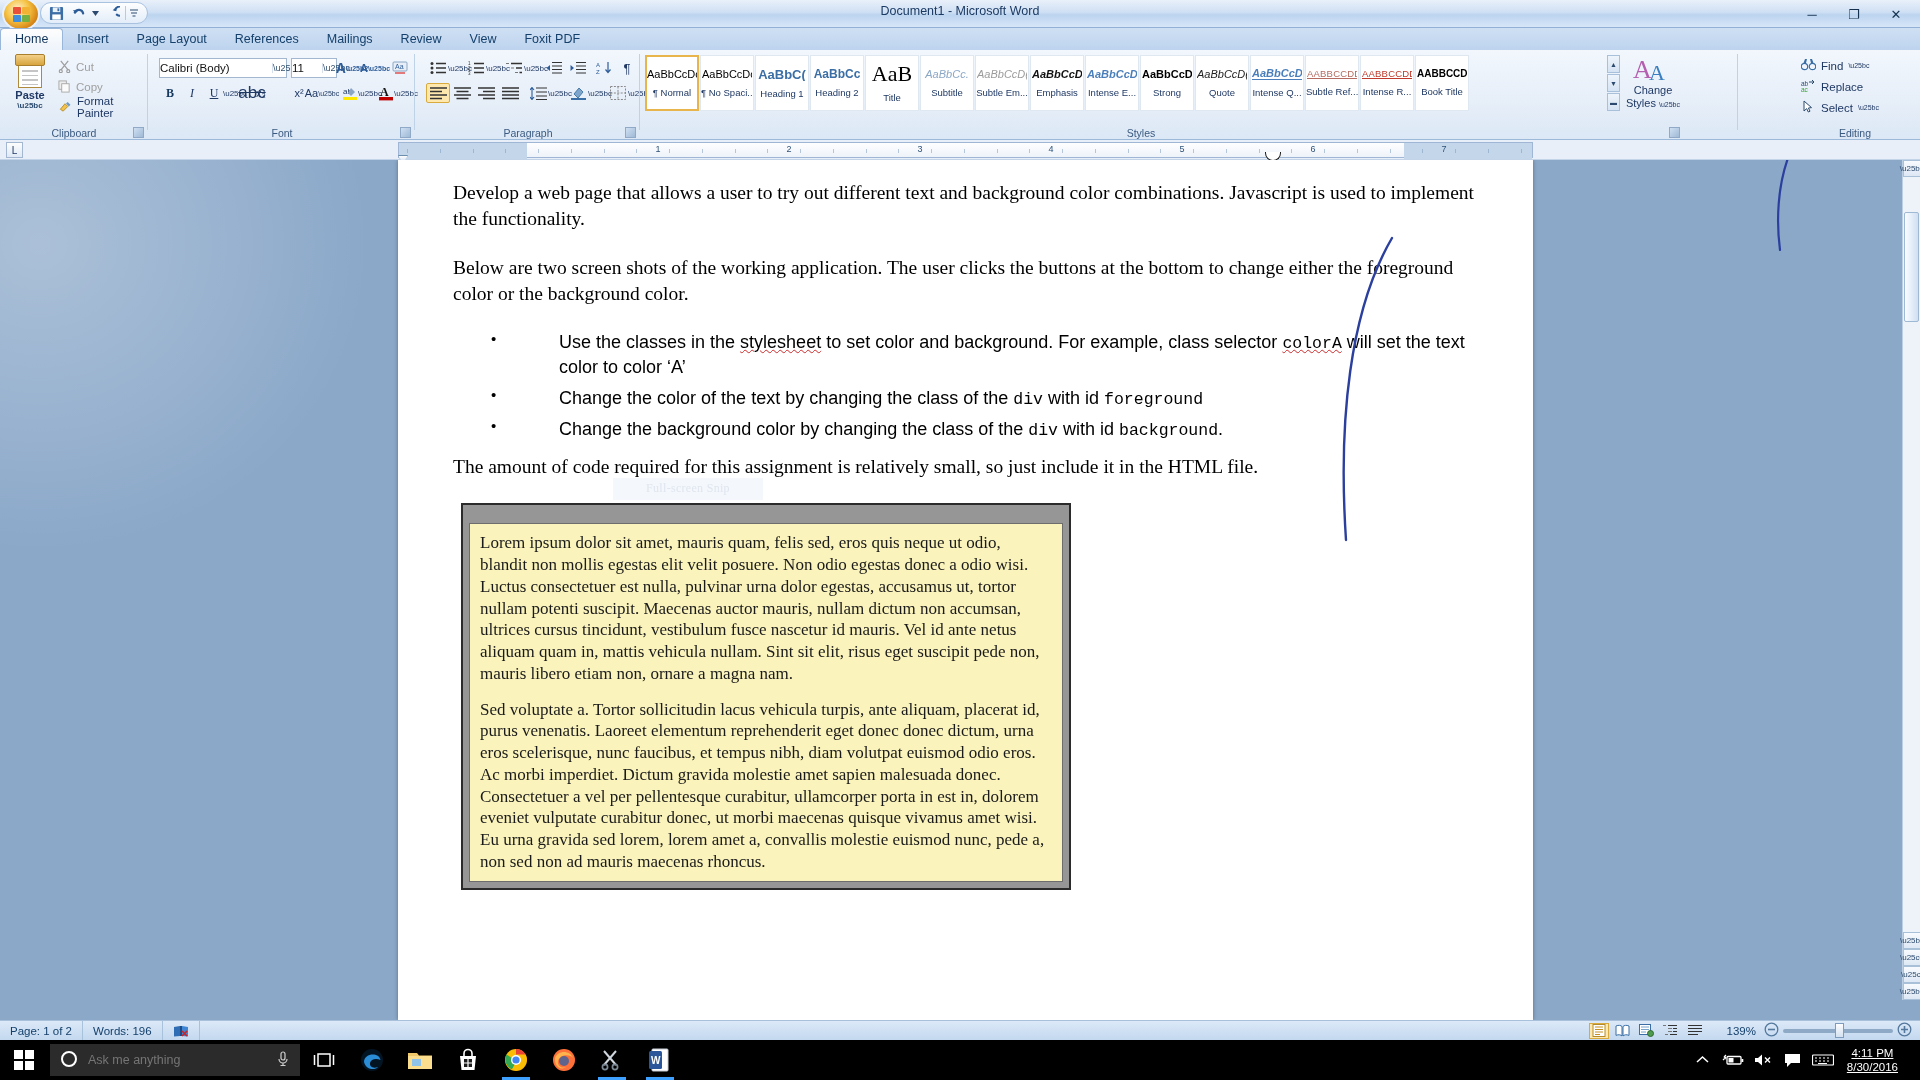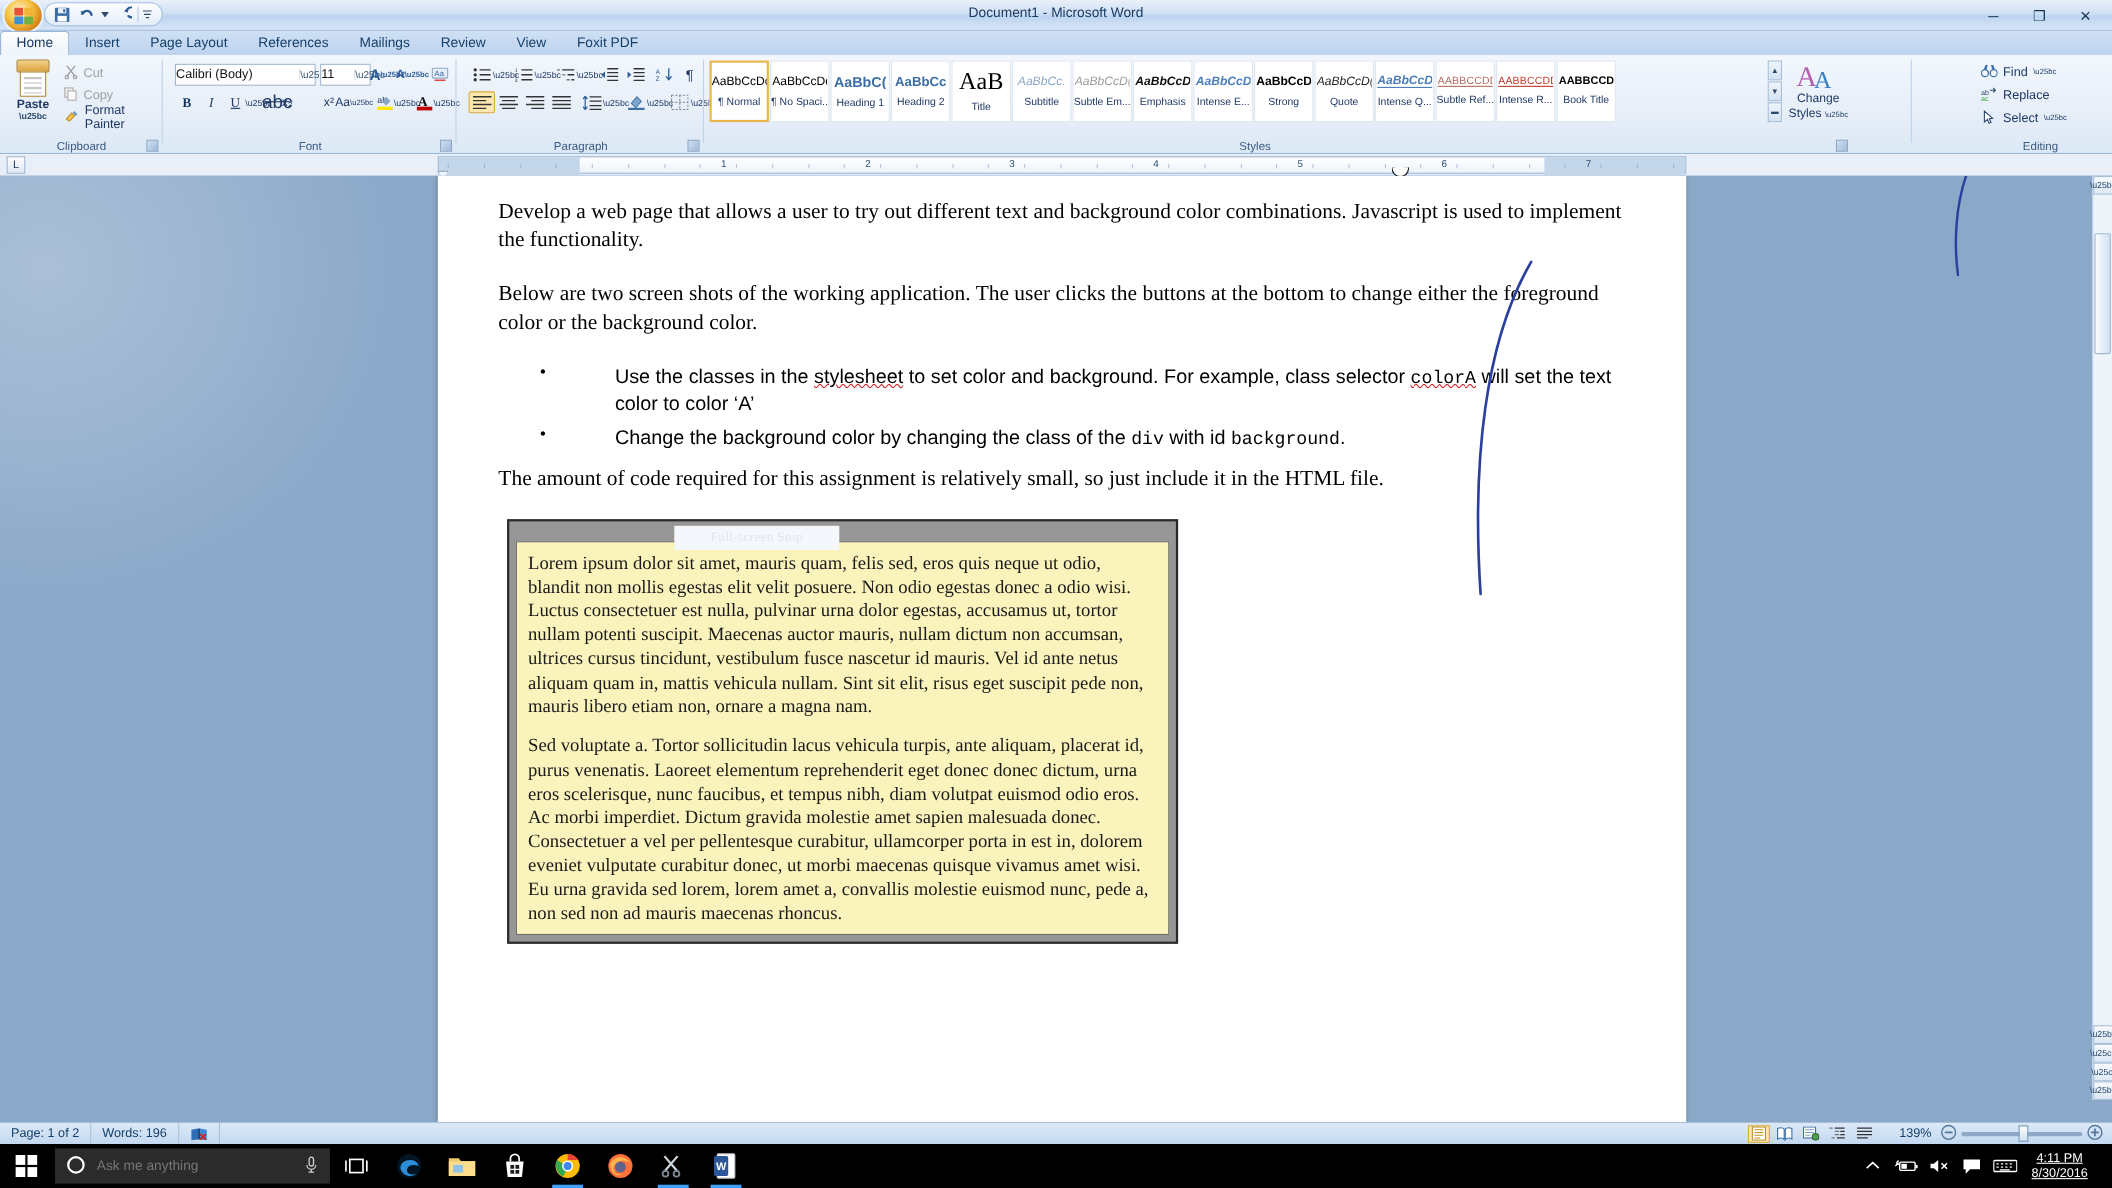--- a/index.html
+++ b/index.html
@@ -611,20 +611,21 @@
       <p class="serif">
         <span>Below are two screen shots of the working application. The user clicks the buttons at the bottom to change either the foreground color or the background color.</span>
       </p>
 
       <p class="serif" style="position:relative">
         <span class="watermark">Full-screen Snip</span>
       </p>
 
       <ul class="bullets" id="bullets">
           <li><span>Use the classes in the </span><span class="sqred">stylesheet</span><span> to set color and background. For example, class selector </span><code class="mono sqred">colorA</code><span> will set the text color to color ‘A’</span></li>
+          <li><span>Change the color of the text by changing the class of the </span><code class="mono">div</code><span> with id </span><code class="mono">foreground</code></li>
           <li><span>Change the background color by changing the class of the </span><code class="mono">div</code><span> with id </span><code class="mono">background</code><span>.</span></li>
         </ul>
 
       <p class="serif">
         <span>The amount of code required for this assignment is relatively small, so just include it in the HTML file.</span>
       </p>
 
       <div class="codeframe">
         <div class="codeinner">
           <p>Lorem ipsum dolor sit amet, mauris quam, felis sed, eros quis neque ut odio, blandit non mollis egestas elit velit posuere. Non odio egestas donec a odio wisi. Luctus consectetuer est nulla, pulvinar urna dolor egestas, accusamus ut, tortor nullam potenti suscipit. Maecenas auctor mauris, nullam dictum non accumsan, ultrices cursus tincidunt, vestibulum fusce nascetur id mauris. Vel id ante netus aliquam quam in, mattis vehicula nullam. Sint sit elit, risus eget suscipit pede non, mauris libero etiam non, ornare a magna nam.</p>

